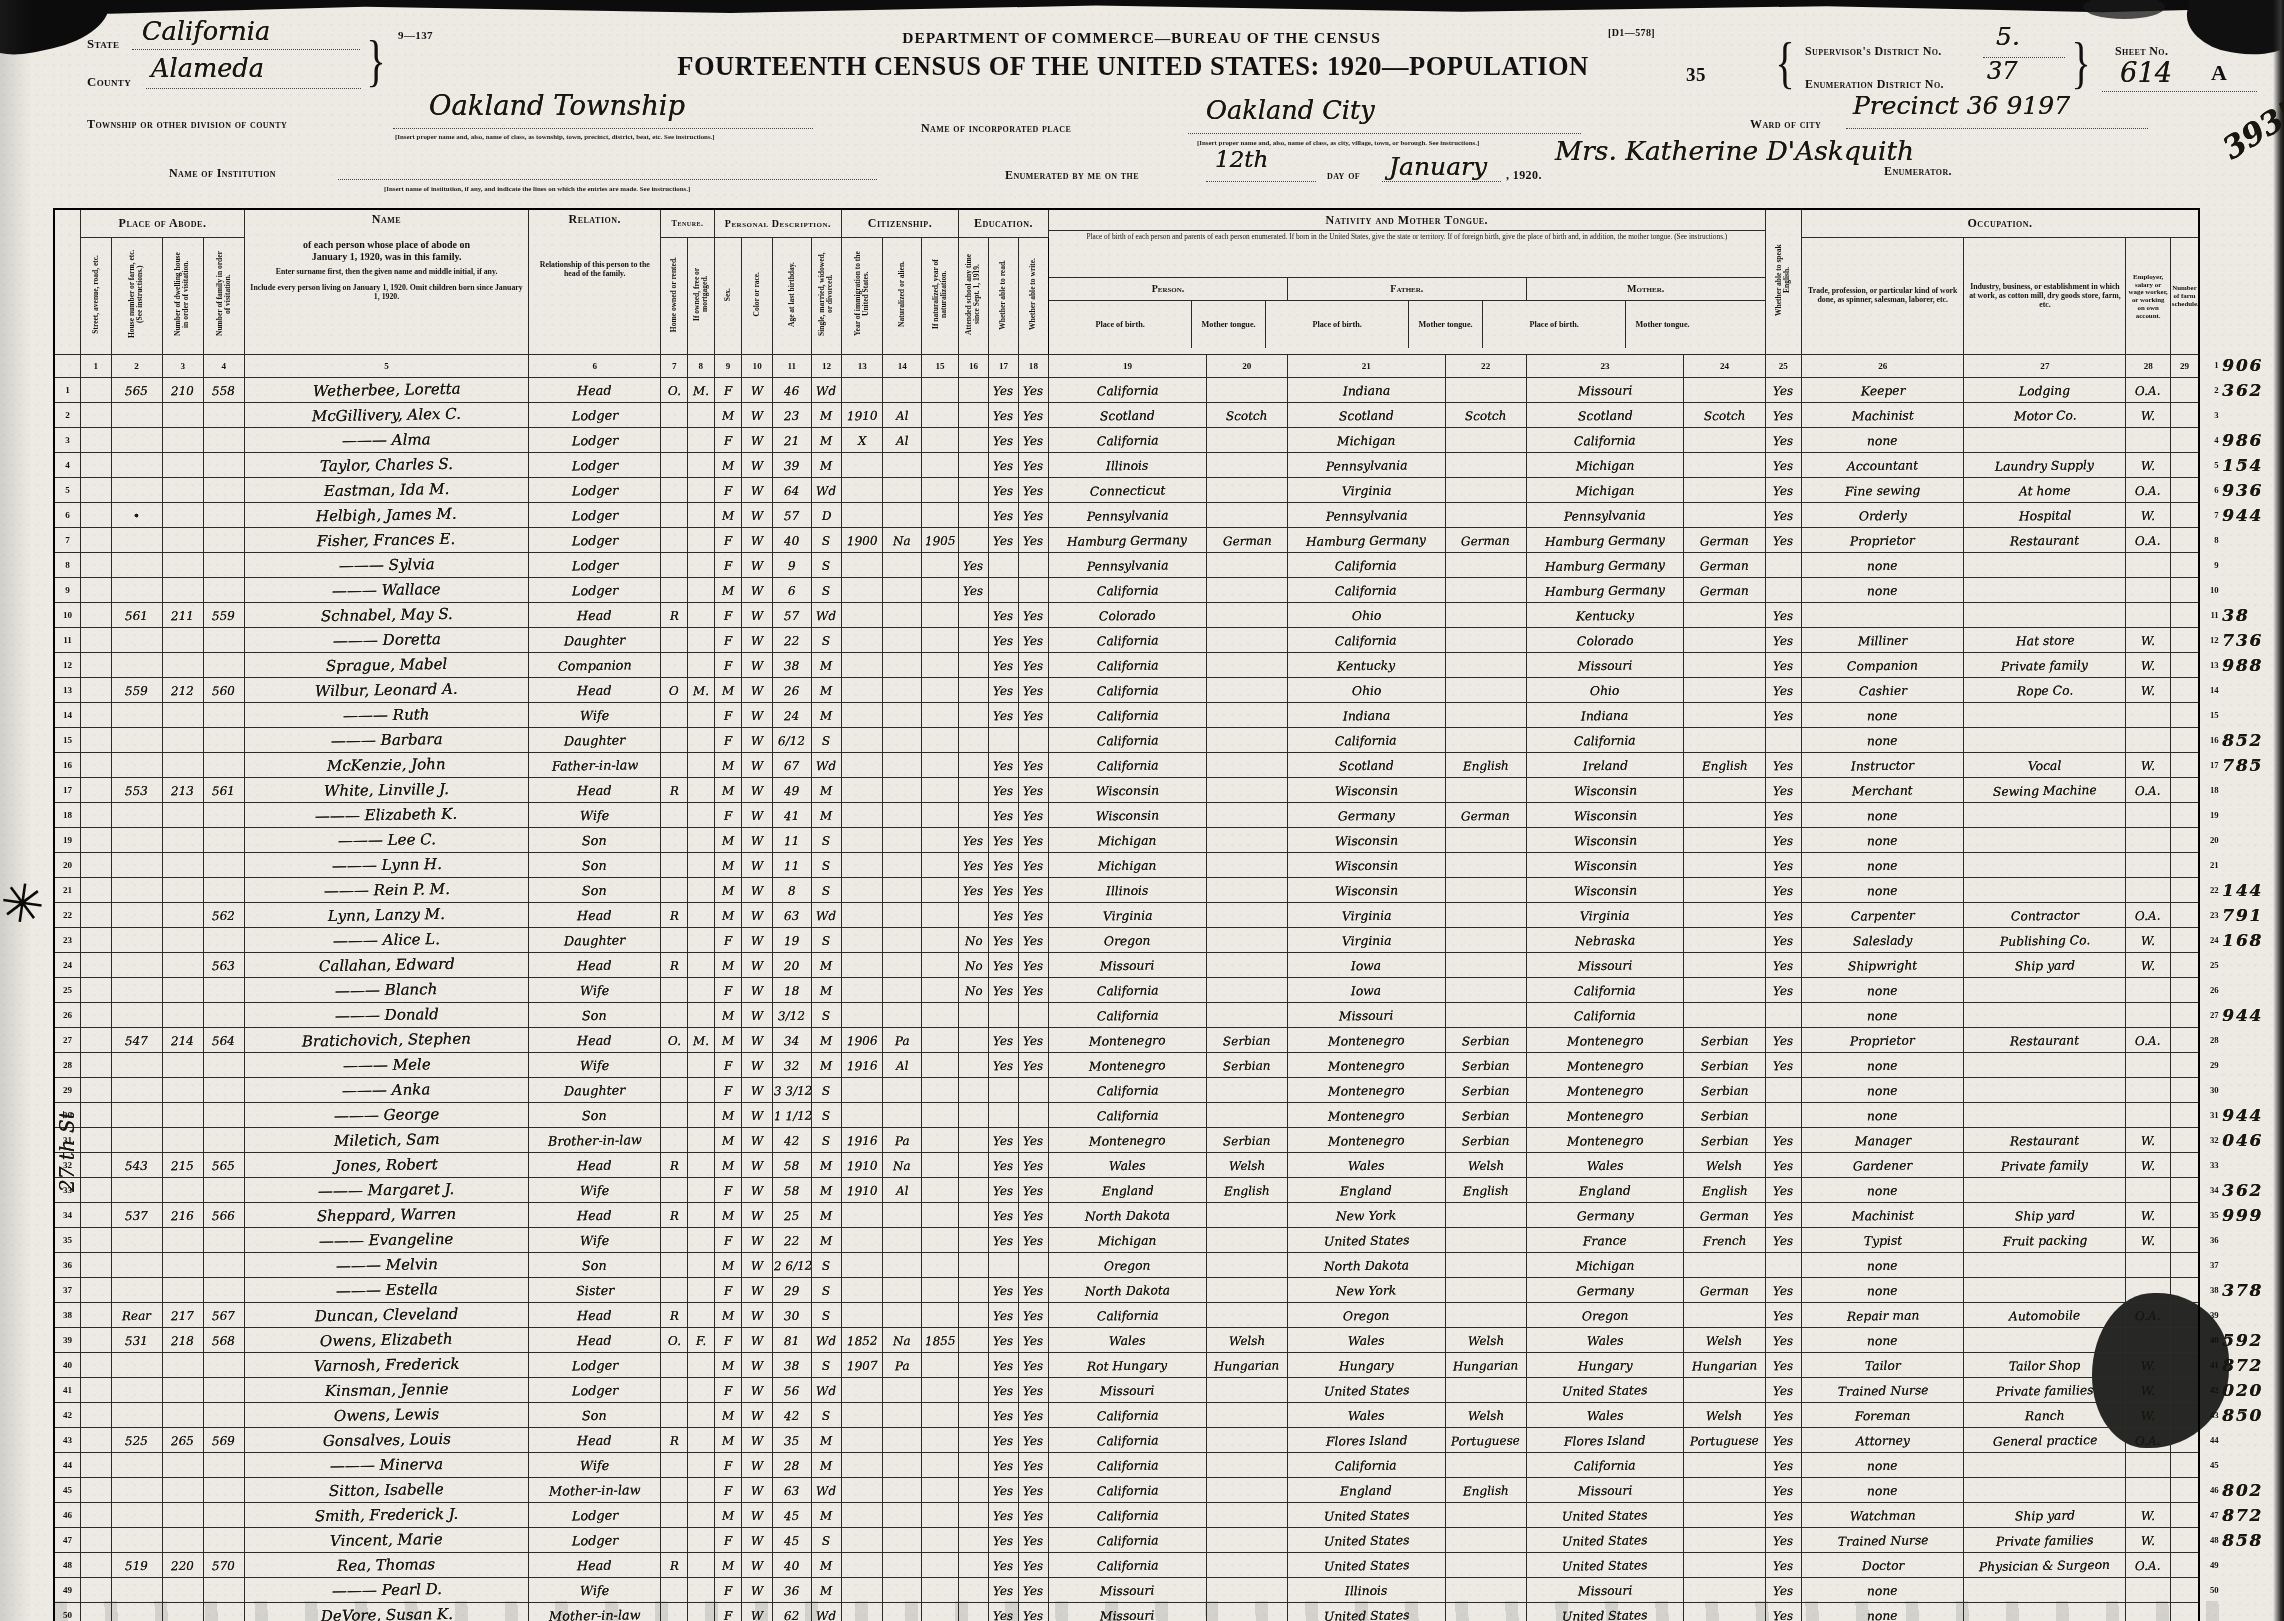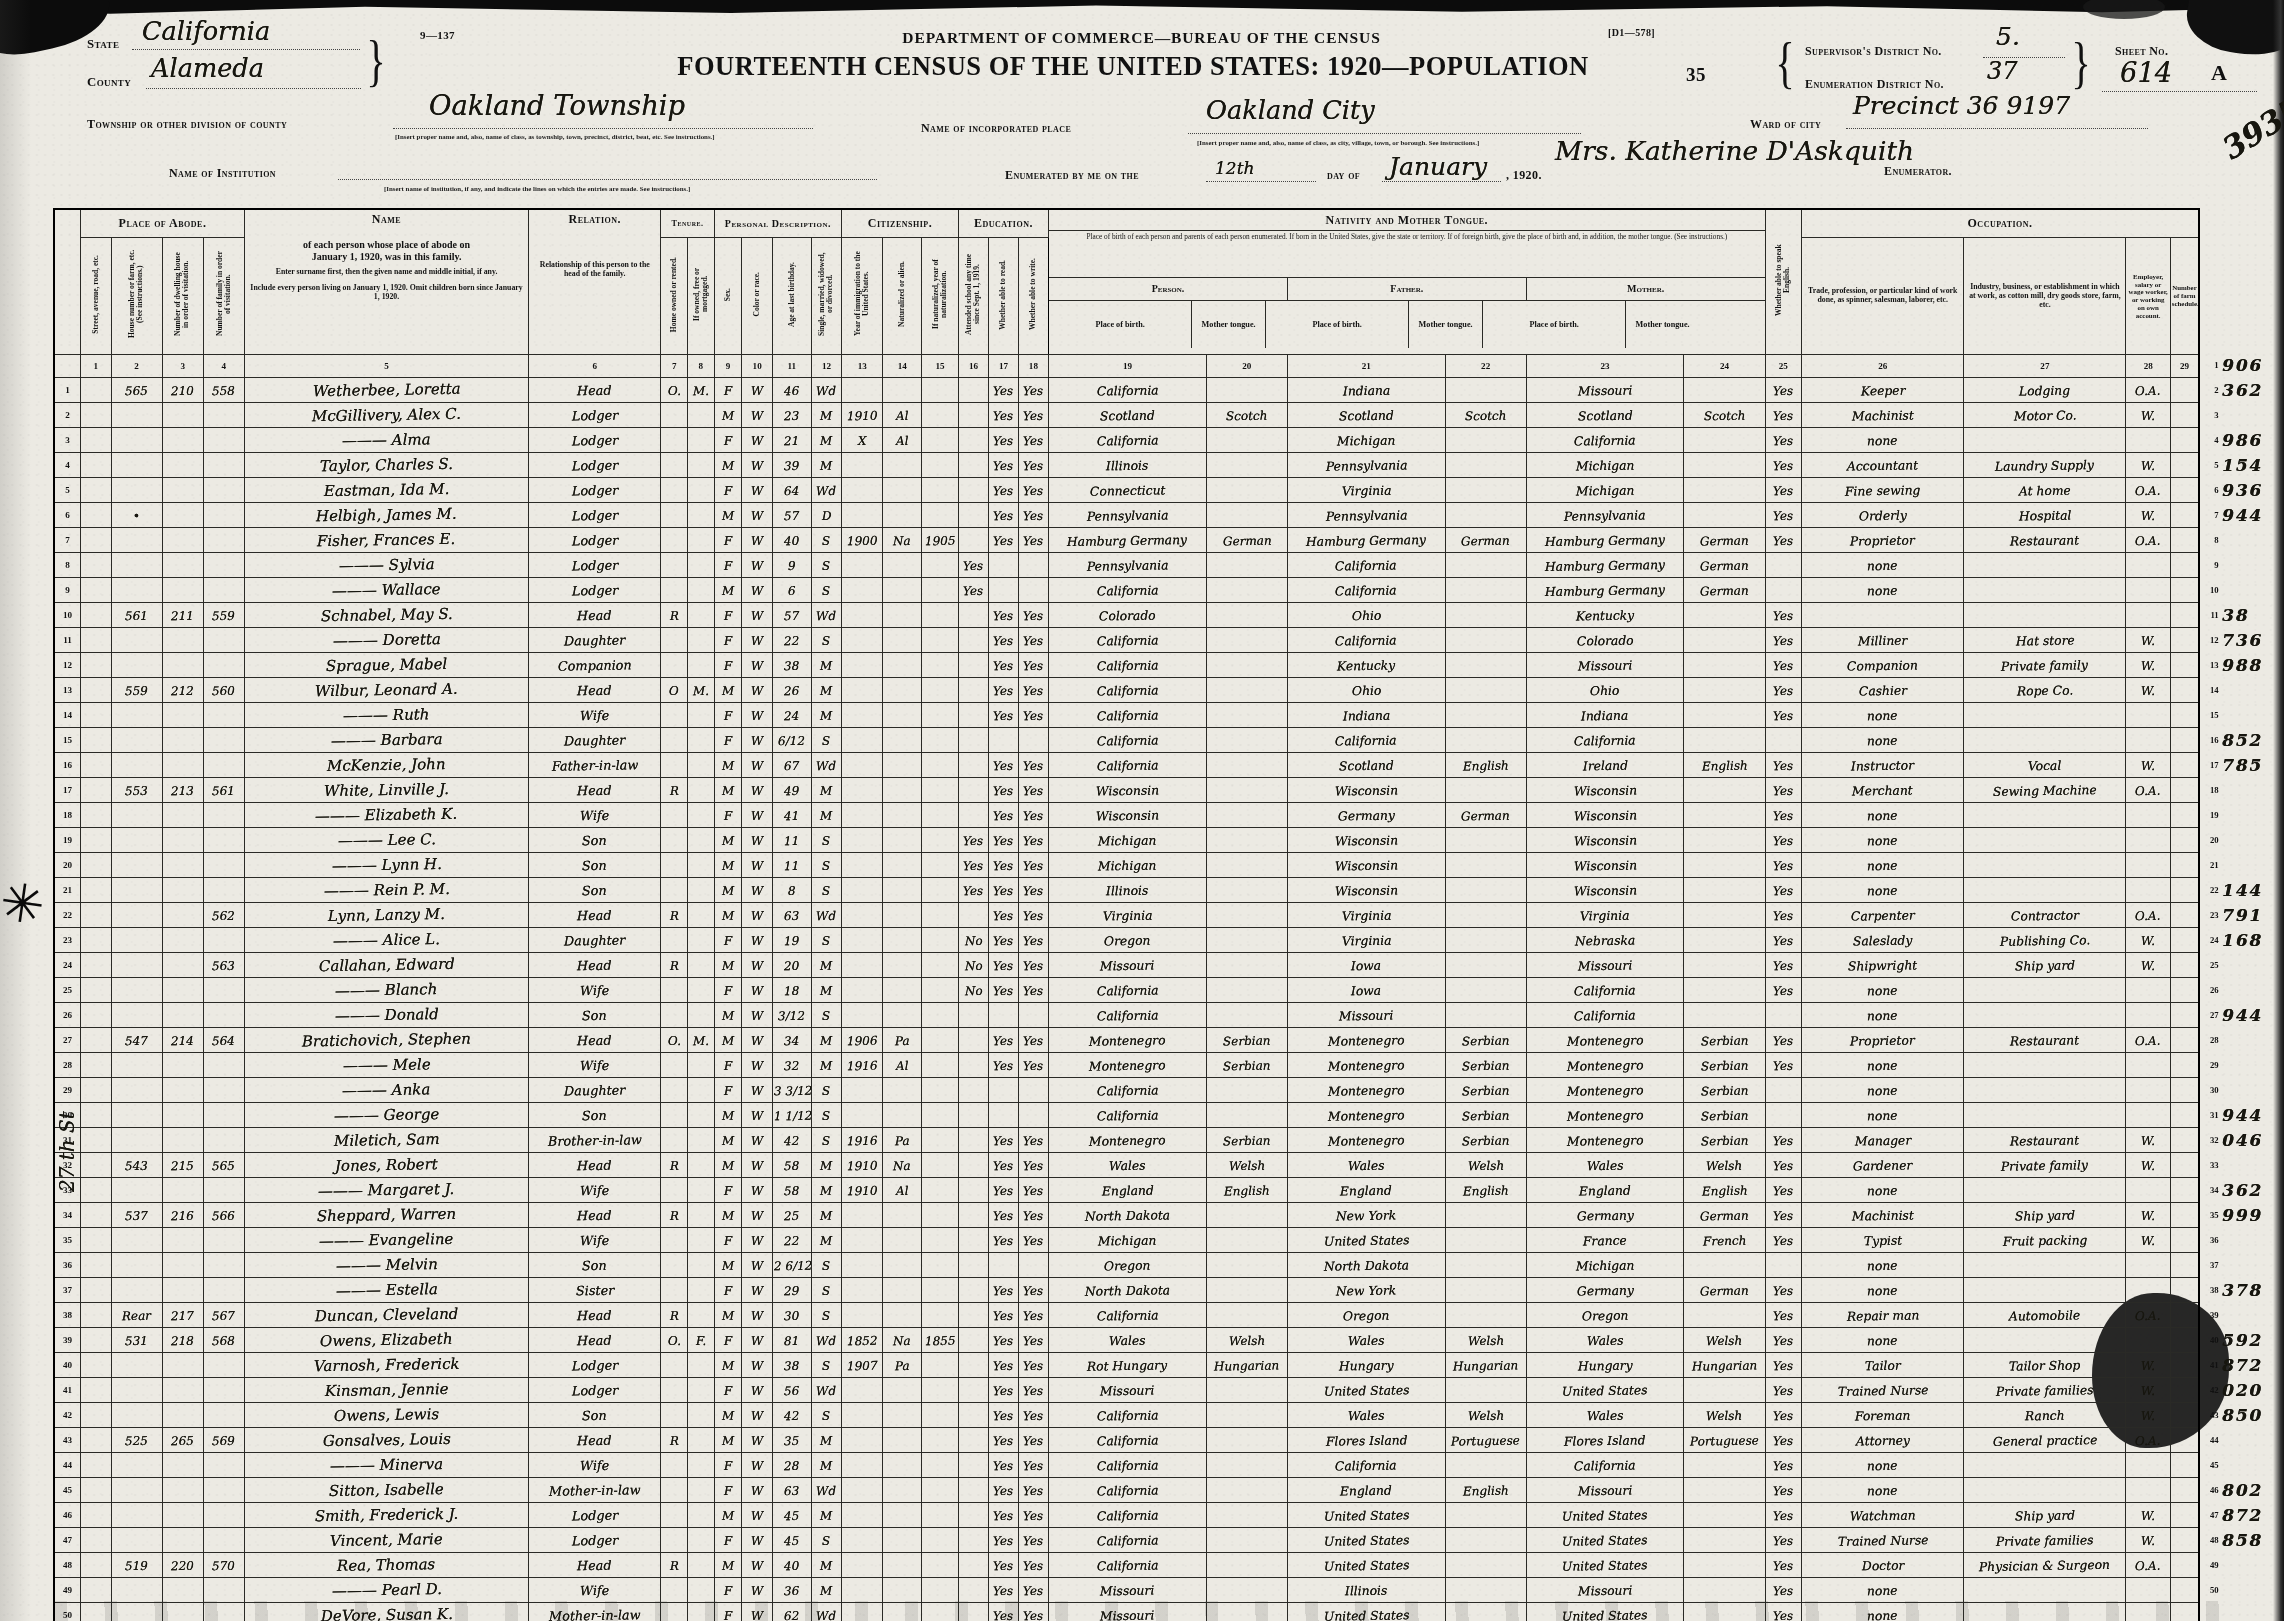--- a/index.html
+++ b/index.html
@@ -84,21 +84,21 @@
   <div class="art" id="star">✳</div>
 
   <span class="pl" style="left:87px;top:37px;font-size:12.8px;">State</span>
   <span class="hw hwp" style="left:142px;top:16.4px;font-size:25.6px;">California</span>
   <span class="dots" style="left:132px;top:49px;width:228px;"></span>
   <span class="pl" style="left:87px;top:75px;font-size:12.8px;">County</span>
   <span class="hw hwp" style="left:151px;top:53px;font-size:25.6px;">Alameda</span>
   <span class="dots" style="left:146px;top:88px;width:215px;"></span>
   <span class="brace" style="left:362px;top:27.4px;">}</span>
 
-  <span class="pl" style="left:420px;top:29px;font-size:11px;">9—137</span>
+  <span class="pl" style="left:398px;top:29px;font-size:11px;">9—137</span>
 
   <div class="pl" style="left:694px;top:29px;width:895px;text-align:center;font-size:15.5px;letter-spacing:0.9px;">DEPARTMENT OF COMMERCE—BUREAU OF THE CENSUS</div>
   <div class="pl" style="left:585px;top:51px;width:1096px;text-align:center;font-size:26.5px;letter-spacing:0.5px;">FOURTEENTH CENSUS OF THE UNITED STATES: 1920—POPULATION</div>
 
   <span class="pl" style="left:1608px;top:27.4px;font-size:10px;font-variant:normal;">[D1—578]</span>
   <span class="pl" style="left:1686px;top:64px;font-size:19px;">35</span>
 
   <span class="brace" style="left:1771px;top:29px;">{</span>
   <span class="pl" style="left:1805px;top:44px;font-size:12px;">Supervisor's District No.</span>
   <span class="hw hwp" style="left:1996px;top:22px;font-size:25px;">5.</span>
@@ -123,21 +123,21 @@
 
   <span class="pl" style="left:1750px;top:117px;font-size:12px;">Ward of city</span>
   <span class="hw hwp" style="left:1853px;top:91px;font-size:25px;">Precinct 36  9197</span>
   <span class="dots" style="left:1846px;top:128px;width:302px;"></span>
 
   <span class="pl" style="left:169px;top:166px;font-size:12px;">Name of Institution</span>
   <span class="dots" style="left:338px;top:179px;width:539px;"></span>
   <span class="tiny" style="left:384px;top:185px;">[Insert name of institution, if any, and indicate the lines on which the entries are made.  See instructions.]</span>
 
   <span class="pl" style="left:1005px;top:168px;font-size:12px;">Enumerated by me on the</span>
-  <span class="hw hwp" style="left:1215px;top:146px;font-size:17px;margin-top:12px;">12th</span>
+  <span class="hw hwp" style="left:1215px;top:146px;font-size:23px;">12th</span>
   <span class="dots" style="left:1206px;top:181px;width:110px;"></span>
   <span class="pl" style="left:1327px;top:168px;font-size:12px;">day of</span>
   <span class="hw hwp" style="left:1389px;top:152px;font-size:25px;">January</span>
   <span class="dots" style="left:1382px;top:181px;width:119px;"></span>
   <span class="pl" style="left:1506px;top:168px;font-size:12px;">, 1920.</span>
   <span class="hw hwp" style="left:1555px;top:135px;font-size:26.5px;">Mrs. Katherine D'Askquith</span>
   <span class="pl" style="left:1884px;top:164px;font-size:12px;">Enumerator.</span>
   <span class="hw hwp" style="left:2219px;top:110px;font-size:31px;font-weight:bold;transform:rotate(-32deg);">3935</span>
 
   <table id="census-table">

